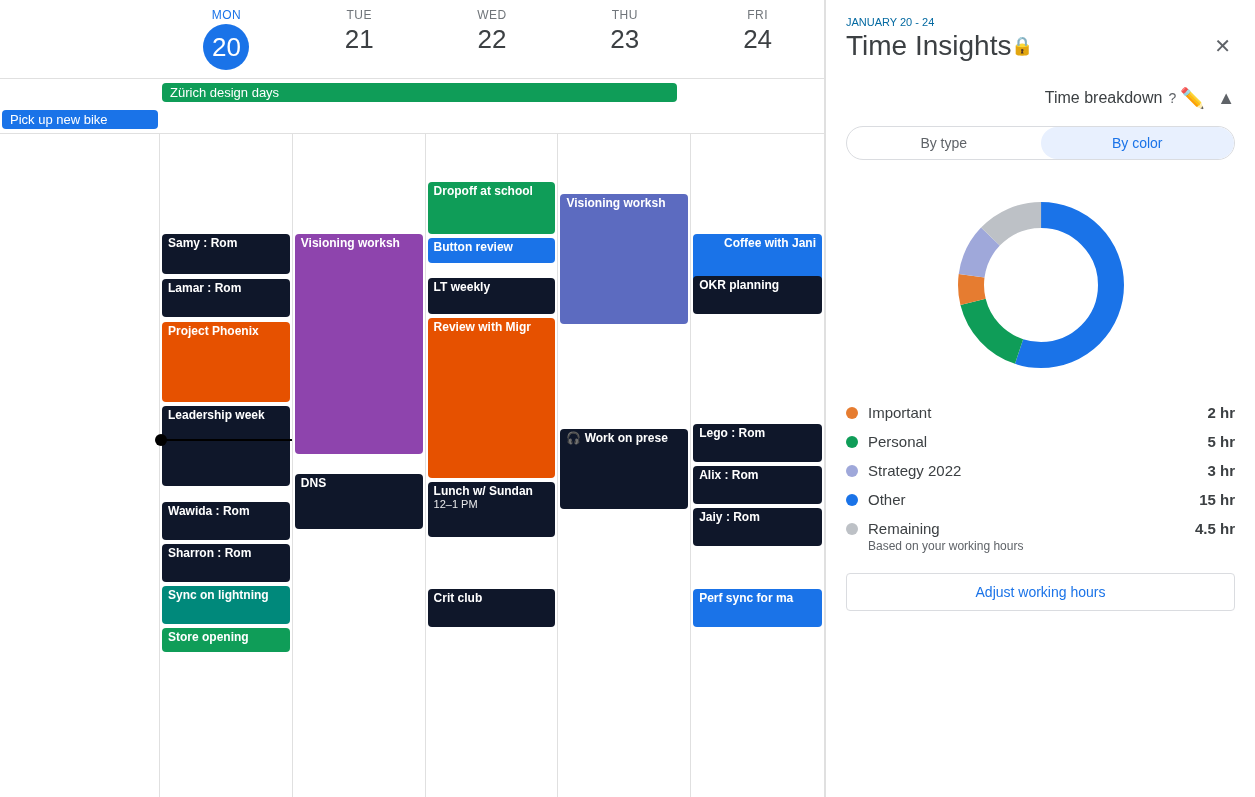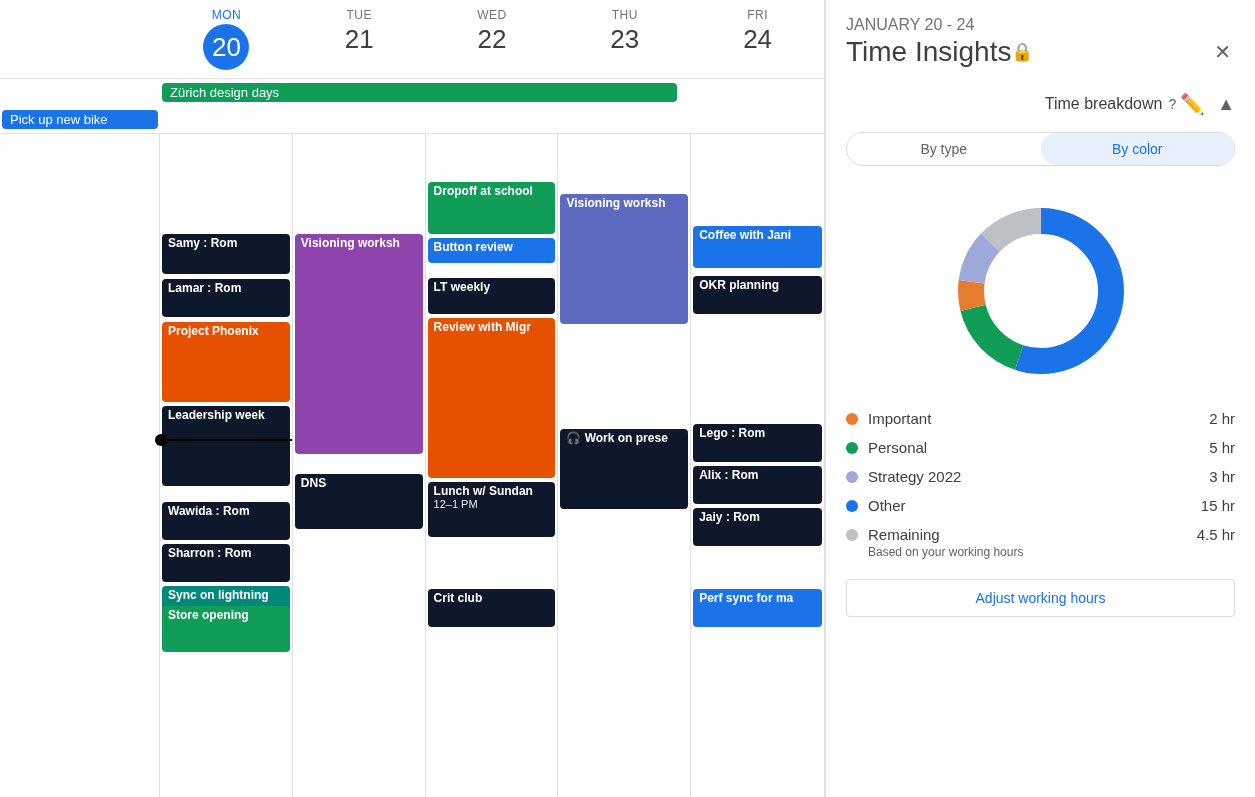--- a/index.html
+++ b/index.html
@@ -69,21 +69,21 @@
     .sidebar {
       width: 430px;
       background: #fff;
       border-left: 1px solid #e0e0e0;
       display: flex;
       flex-direction: column;
       padding: 16px 20px;
       overflow-y: auto;
     }
 
-    .sidebar-header-date { font-size: 16px; color: #737373; margin-bottom: 2px; font-weight: 500; }
+    .sidebar-header-date { font-size: 11px; color: #0369a1; margin-bottom: 2px; font-weight: 500; }
     .sidebar-title-row { display: flex; align-items: center; justify-content: space-between; margin-bottom: 20px; }
     .sidebar-title { font-size: 28px; color: #3c4043; font-weight: 400; display: flex; align-items: center; }
     .lock-icon { color: #5f6368; font-size: 18px; }
     .close-btn { background: none; border: none; cursor: pointer; font-size: 20px; color: #5f6368; padding: 4px; border-radius: 50%; }
 
     .section-header { display: flex; align-items: center; justify-content: flex-end; margin-bottom: 12px; }
     .section-title { font-size: 16px; color: #3c4043; font-weight: 500; display: flex; align-items: center; gap: 6px; }
     .section-actions { display: flex; align-items: center; gap: 8px; }
     .edit-icon-btn { background: none; border: none; cursor: pointer; color: #1a73e8; font-size: 20px; padding: 4px; border-radius: 50%; }
     .expand-icon-btn { background: none; border: none; cursor: pointer; color: #5f6368; font-size: 18px; }
@@ -107,21 +107,21 @@
     }
 
     
     .donut-container { display: flex; justify-content: center; margin: 10px 0 24px; }
 
     .legend { display: flex; flex-direction: column; gap: 12px; }
     .legend-item { display: flex; align-items: center; justify-content: space-between; }
     .legend-left { display: flex; align-items: center; gap: 10px; }
     .legend-dot { width: 12px; height: 12px; border-radius: 50%; flex-shrink: 0; }
     .legend-label { font-size: 15px; color: #3c4043; }
-    .legend-value { font-size: 15px; color: #3c4043; font-weight: 400; }
+    .legend-value { font-size: 15px; color: #3c4043; font-weight: 700; }
 
     .remaining-note { font-size: 12px; color: #5f6368; margin-top: 2px; margin-left: 22px; }
 
     .adjust-btn {
       margin-top: 20px;
       width: 100%;
       padding: 10px;
       border: 1px solid #dadce0;
       border-radius: 4px;
       background: #fff;
@@ -198,21 +198,21 @@
           </div>
         <div class="cal-event ev-lightblue" style="top:368px;height:38px;">
             <div class="ev-title">Wawida : Rom</div>
           </div>
         <div class="cal-event ev-lightblue" style="top:410px;height:38px;">
             <div class="ev-title">Sharron : Rom</div>
           </div>
         <div class="cal-event ev-teal" style="top:452px;height:38px;">
             <div class="ev-title">Sync on lightning</div>
           </div>
-        <div class="cal-event ev-green" style="top:472px;height:46px;">
+        <div class="cal-event ev-green" style="top:494px;height:24px;">
             <div class="ev-title">Store opening</div>
           </div>
       </div>
     </div>
 
     <div class="day-col">
       <div class="events-col">
         <div class="cal-event ev-purple" style="top:100px;height:220px;">
             <div class="ev-title">Visioning worksh</div>
           </div>
@@ -252,21 +252,21 @@
             <div class="ev-title">Visioning worksh</div>
           </div>
         <div class="cal-event ev-lightblue" style="top:295px;height:80px;">
             <div class="ev-title">🎧 Work on prese</div>
           </div>
       </div>
     </div>
 
     <div class="day-col" style="border-right:none;">
       <div class="events-col">
-        <div class="cal-event ev-blue" style="top:92px;height:42px;">
+        <div class="cal-event ev-blue" style="top:100px;height:50px;text-align:right;">
             <div class="ev-title">Coffee with Jani</div>
           </div>
         <div class="cal-event ev-lightblue" style="top:142px;height:38px;">
             <div class="ev-title">OKR planning</div>
           </div>
         <div class="cal-event ev-lightblue" style="top:290px;height:38px;">
             <div class="ev-title">Lego : Rom</div>
           </div>
         <div class="cal-event ev-lightblue" style="top:332px;height:38px;">
             <div class="ev-title">Alix : Rom</div>

